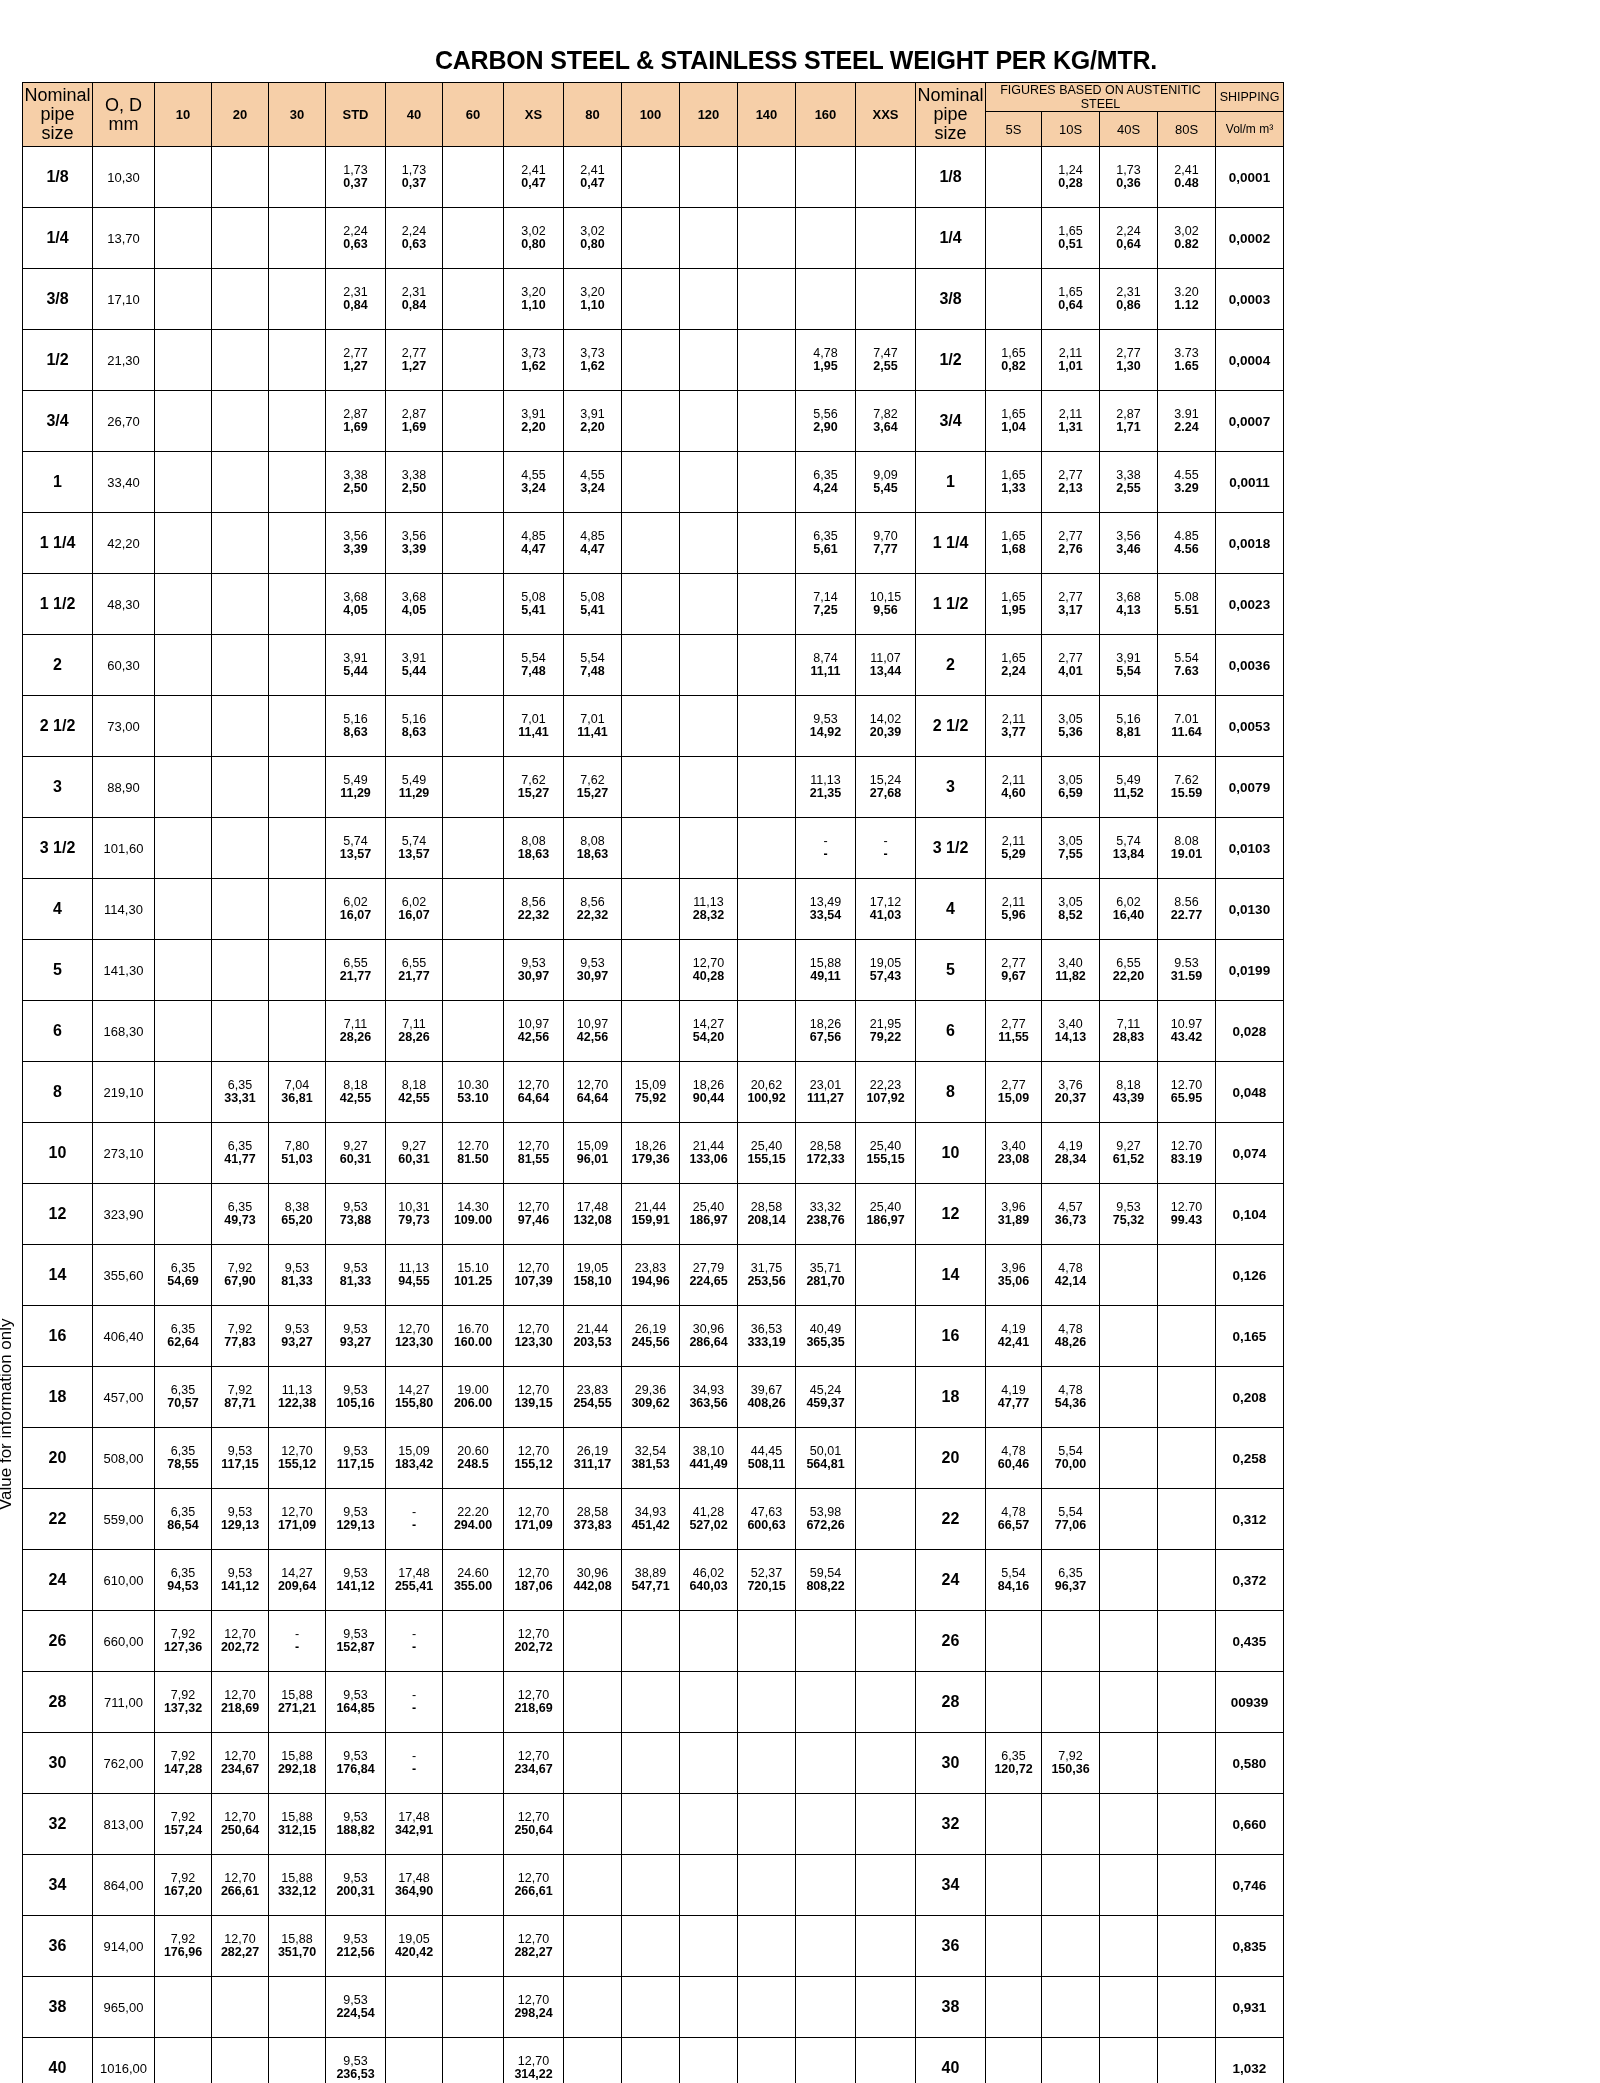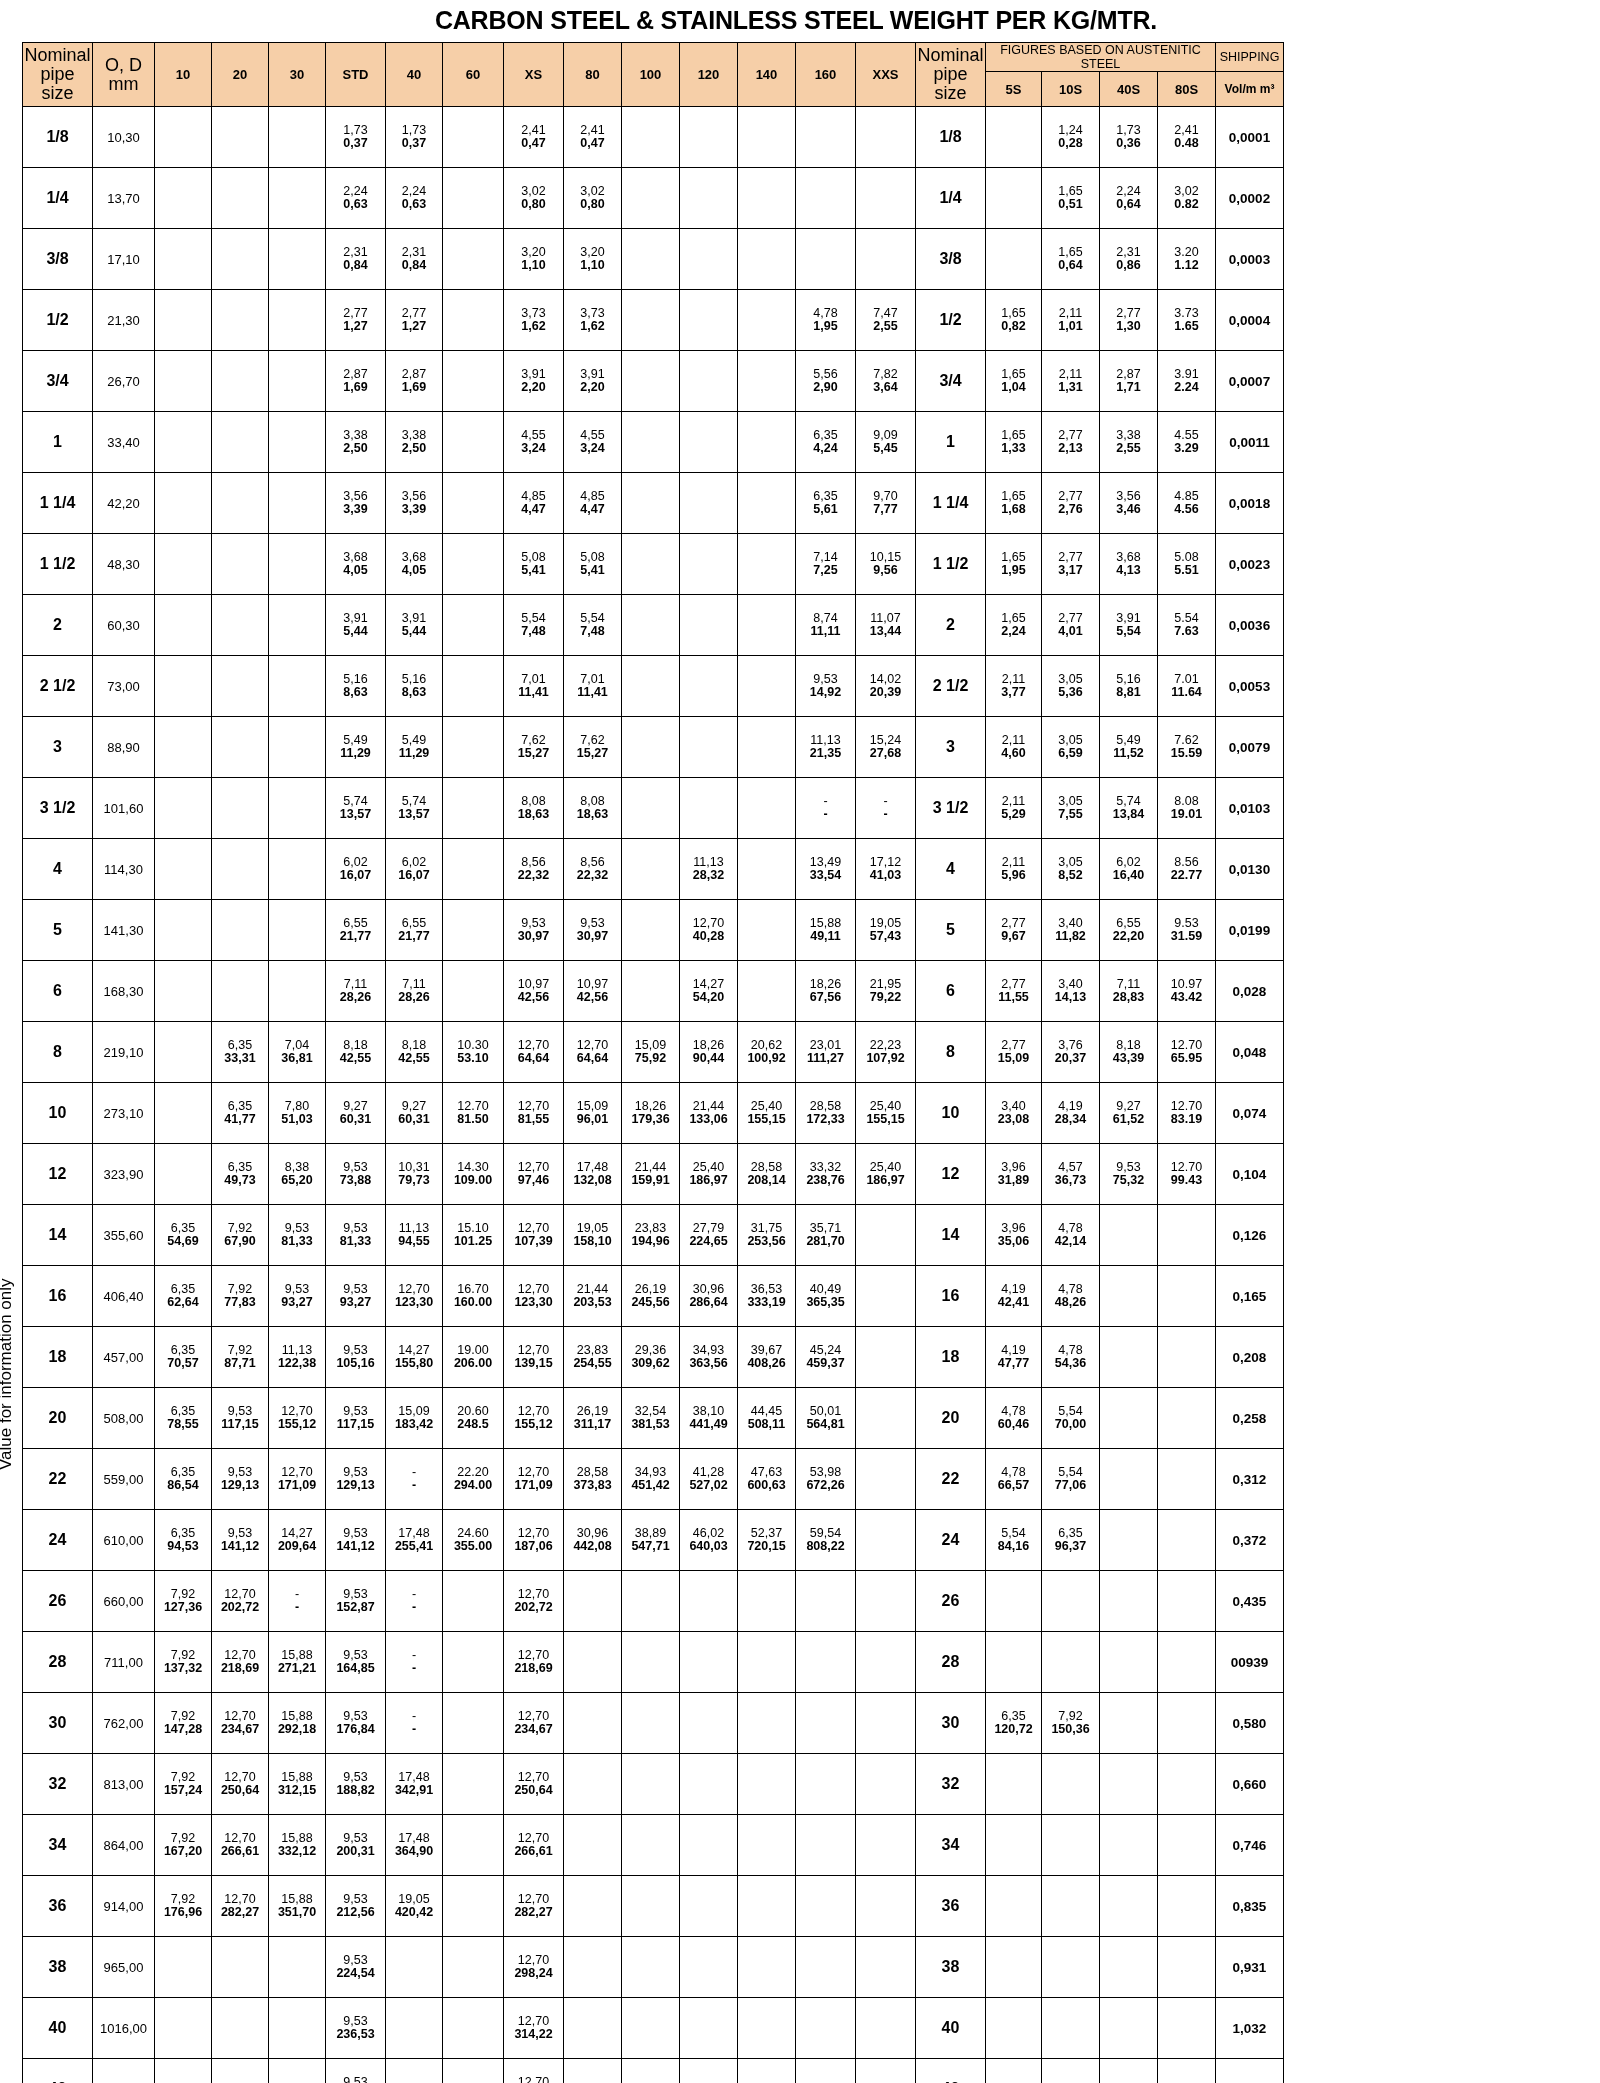--- a/index.html
+++ b/index.html
@@ -1,24 +1,24 @@
 <!DOCTYPE html>
 <html><head>
 <meta charset="utf-8">
 <style>
   html,body{margin:0;padding:0;background:#ffffff;}
   body{font-family:"Liberation Sans", sans-serif;}
   #page{width:1600px;height:2083px;position:relative;box-sizing:border-box;padding:0 8px 0 0;}
-  #title{text-align:center;font-size:25px;font-weight:bold;letter-spacing:-0.2px;padding:6px 0 7px 0;color:#000;}
+  #title{text-align:center;font-size:25px;font-weight:bold;letter-spacing:-0.2px;padding:6px 0 7px 0;color:#000;margin-top:40px;}
   #sidelabel{position:absolute;left:-4px;top:1470px;width:300px;transform:rotate(-90deg);transform-origin:left top;font-size:17px;color:#000;}
   table{border-collapse:collapse;table-layout:fixed;margin-left:22px;}
   td,th{border:1px solid #000;padding:0;text-align:center;vertical-align:middle;font-size:13px;color:#000;}
   .hdr{background:#f6cfa8;font-weight:bold;height:34px;}
   .hdr.small{font-size:18px;font-weight:normal;line-height:1.05;}
-  .hdr.sm2{font-size:13px;font-weight:bold;}
+  .hdr.sm2{font-size:13px;font-weight:normal;}
   .hdr-ship{font-size:11px;font-weight:normal;font-variant:small-caps;}
   .hdr-aus{font-size:12.5px;font-weight:normal;font-variant:small-caps;background:#f6cfa8;height:15px;}
   .nps{font-weight:bold;font-size:16px;}
   .od{font-size:13px;}
   .cell{line-height:1.08;padding:2px 0;}
   .cell .t{font-size:12.5px;}
   .cell .b{font-size:12.5px;font-weight:bold;}
   .vol{font-weight:bold;font-size:13.5px;}
   tr.row{height:61px;}
 </style>

